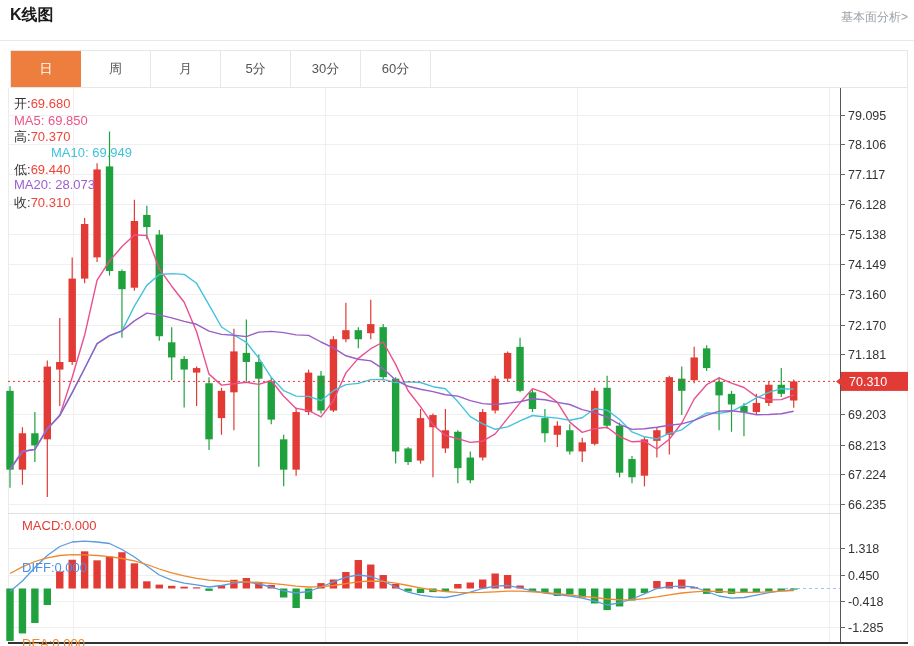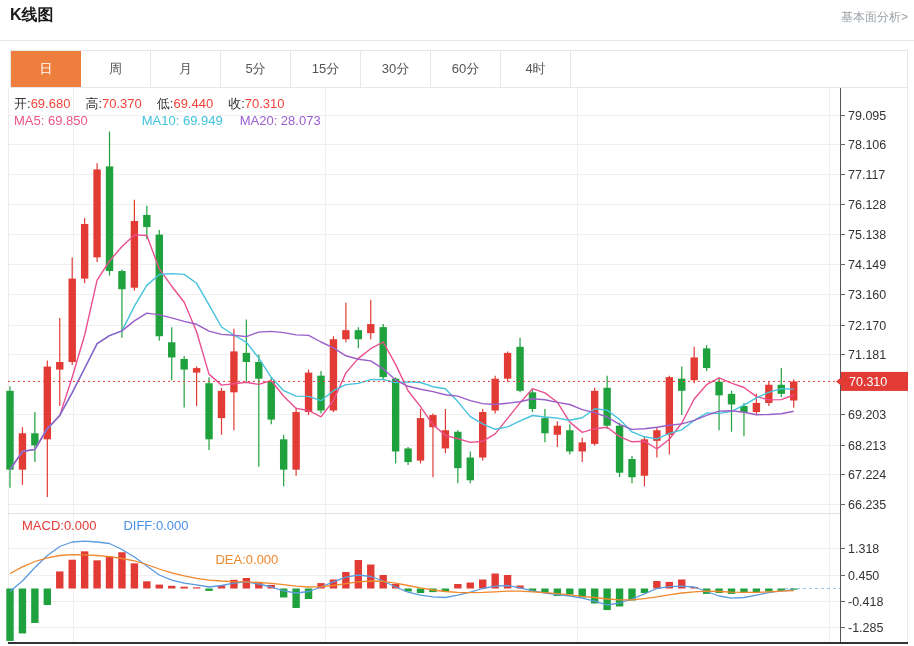--- a/index.html
+++ b/index.html
@@ -5,21 +5,21 @@
   html,body{margin:0;padding:0;background:#fff;}
   body{font-family:"Liberation Sans","DejaVu Sans",sans-serif;}
   #app{position:relative;width:914px;height:646px;background:#fff;overflow:hidden;}
   .page-title{position:absolute;left:10px;top:5px;font-size:16px;font-weight:bold;color:#1a1a1a;}
   .fund-link{position:absolute;right:6px;top:9px;font-size:12px;color:#9aa0a6;cursor:pointer;}
   .hdr-divider{position:absolute;left:0;top:40px;width:914px;height:1px;background:#e8e8e8;}
   .tabbar{position:absolute;left:10px;top:50px;width:896px;height:36px;border:1px solid #e7e7e7;display:flex;background:#fff;}
   .tab{width:70px;height:36px;line-height:36px;text-align:center;font-size:13px;color:#555;border-right:1px solid #e7e7e7;cursor:pointer;background:#fff;box-sizing:border-box;}
   .tab.active{background:#ee7e3e;color:#fff;border-right:none;}
   svg text{font-family:"Liberation Sans","DejaVu Sans",sans-serif;}
-  .legend-row{position:absolute;display:flex;font-size:13px;white-space:nowrap;z-index:3;}
+  .legend-row{position:absolute;display:flex;font-size:13px;white-space:nowrap;z-index:3;flex-direction:column;}
   #ohlc-legend{left:14px;top:95px;gap:15px;}
   #ma-legend{left:14px;top:113px;gap:17px;justify-content:center;}
   #macd-legend{left:22px;top:518px;gap:27px;}
   .lg-label{color:#333;}
   .lg-red{color:#ef4438;}
   .c-ma5{color:#ea5586;}
   .c-ma10{color:#3fc3dc;padding-left:37px;}
   .c-ma20{color:#9c5fd0;}
   .c-diff{color:#4a8fe8;}
   .c-dea{color:#f0882d;margin-top:34px;}
@@ -31,24 +31,22 @@
 <div id="app">
   <div class="page-title">K线图</div>
   <div class="fund-link">基本面分析&gt;</div>
   <div class="hdr-divider"></div>
 
   <div class="tabbar">
     <div class="tab active">日</div>
     <div class="tab">周</div>
     <div class="tab">月</div>
     <div class="tab">5分</div>
-    <div class="tab">15分</div>
     <div class="tab">30分</div>
     <div class="tab">60分</div>
-    <div class="tab">4时</div>
   </div>
 
   <svg id="chart-svg" width="914" height="646" viewBox="0 0 914 646" style="position:absolute;left:0;top:0;z-index:1;">
       <g>
         <line x1="8" y1="115" x2="840" y2="115" stroke="#efefef" stroke-width="1" shape-rendering="crispEdges"></line>
         <line x1="8" y1="144.99241400000014" x2="840" y2="144.99241400000014" stroke="#efefef" stroke-width="1" shape-rendering="crispEdges"></line>
         <line x1="8" y1="174.98482799999982" x2="840" y2="174.98482799999982" stroke="#efefef" stroke-width="1" shape-rendering="crispEdges"></line>
         <line x1="8" y1="204.97724199999996" x2="840" y2="204.97724199999996" stroke="#efefef" stroke-width="1" shape-rendering="crispEdges"></line>
         <line x1="8" y1="234.99998199999982" x2="840" y2="234.99998199999982" stroke="#efefef" stroke-width="1" shape-rendering="crispEdges"></line>
         <line x1="8" y1="264.9923959999999" x2="840" y2="264.9923959999999" stroke="#efefef" stroke-width="1" shape-rendering="crispEdges"></line>

